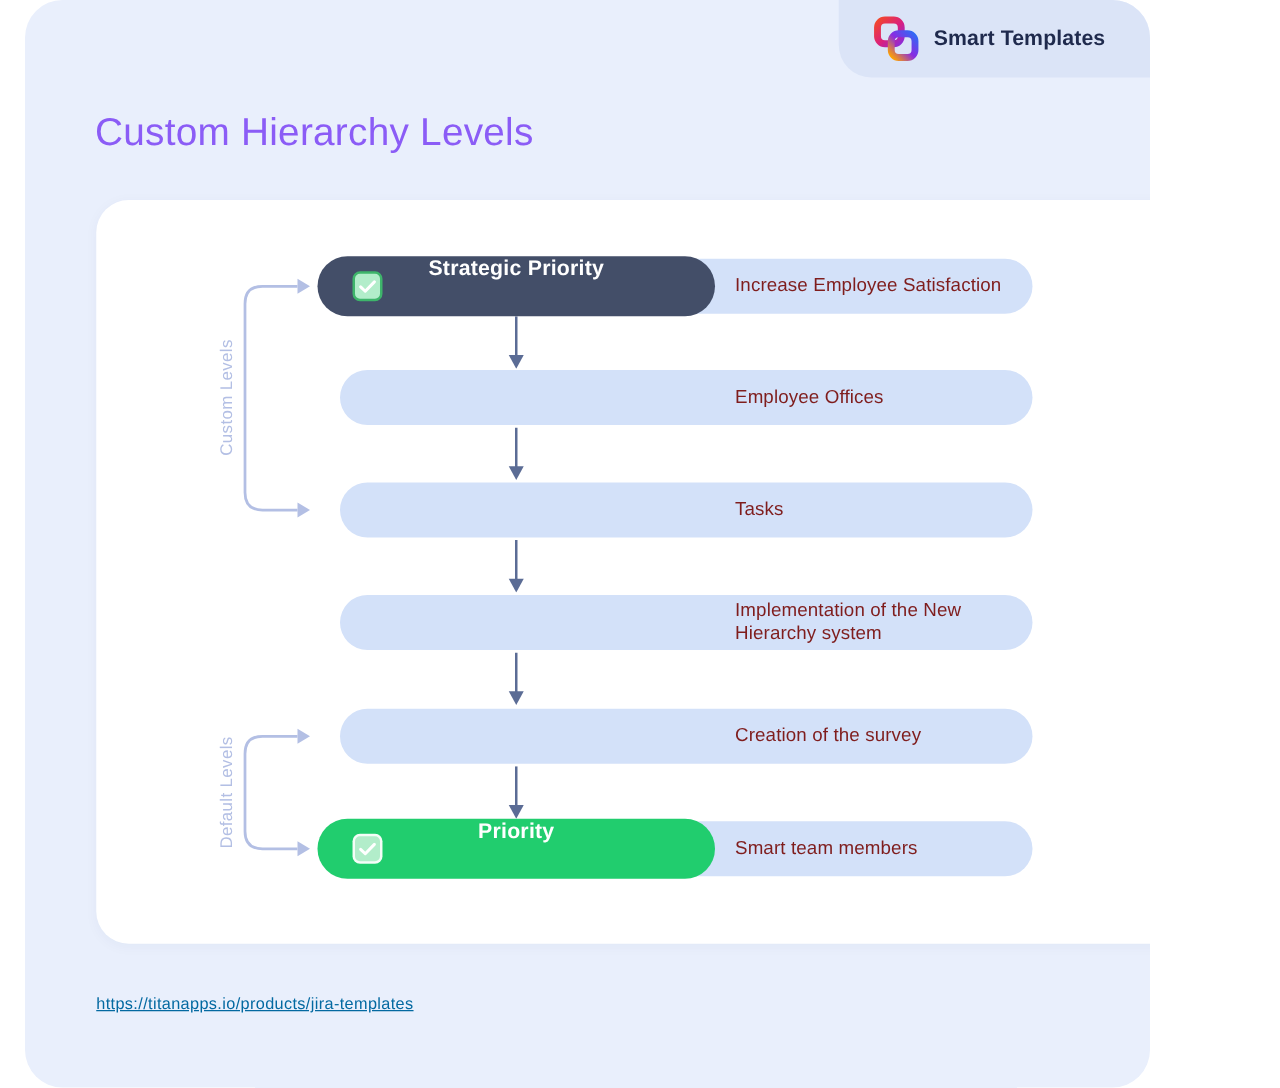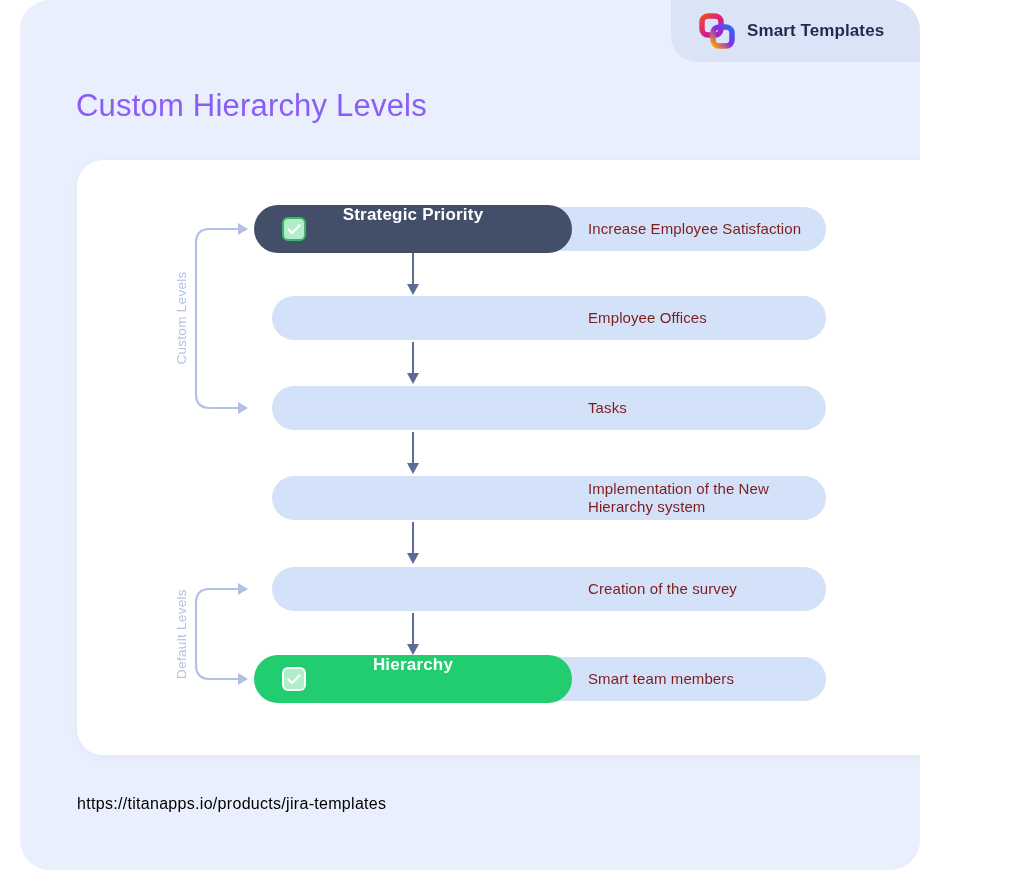--- a/index.html
+++ b/index.html
@@ -42,21 +42,21 @@
 
   
   .bracket { position:absolute; left:105px; width:70px; }
   .bracket-custom  { top:55px;  height:205px; }
   .bracket-default { top:415px; height:125px; }
   .group-label { position:absolute; left:104px; transform:translate(-50%,-50%) rotate(-90deg);
                  white-space:nowrap; color:#b3bfe4; font-size:13.5px; letter-spacing:0.3px; }
   .gl-custom  { top:158px; }
   .gl-default { top:474px; }
 
-  .footer-url { position:absolute; left:57px; top:795px; font-size:16px; color:#000000; letter-spacing:0.3px; }
+  .footer-url { position:absolute; left:57px; top:795px; font-size:13px; color:#0369a1; letter-spacing:0.3px;text-decoration:underline; }
 </style>
 </head>
 <body>
 
 <div class="page">
 
   <div class="badge">
     <span style="display:flex;">
       <svg width="38" height="38" viewBox="0 0 38 38">
         <defs>
@@ -158,21 +158,21 @@
     <div class="row row-5">
       <div class="desc-pill">
         <span class="desc-text">Smart team members</span>
       </div>
       <div class="level-pill variant-green">
         <span class="checkbox">
             <svg width="14" height="11" viewBox="0 0 14 11">
               <polyline points="1.5,5.5 5.2,9 12.5,1.5" fill="none" stroke="#ffffff" stroke-width="2.4" stroke-linecap="round" stroke-linejoin="round"></polyline>
             </svg>
           </span>
-        <span class="level-label">Hierarchy</span>
+        <span class="level-label">Priority</span>
       </div>
     </div>
 
   </div>
 
   <div class="footer-url">https://titanapps.io/products/jira-templates</div>
 
 </div>
 
 </body></html>

